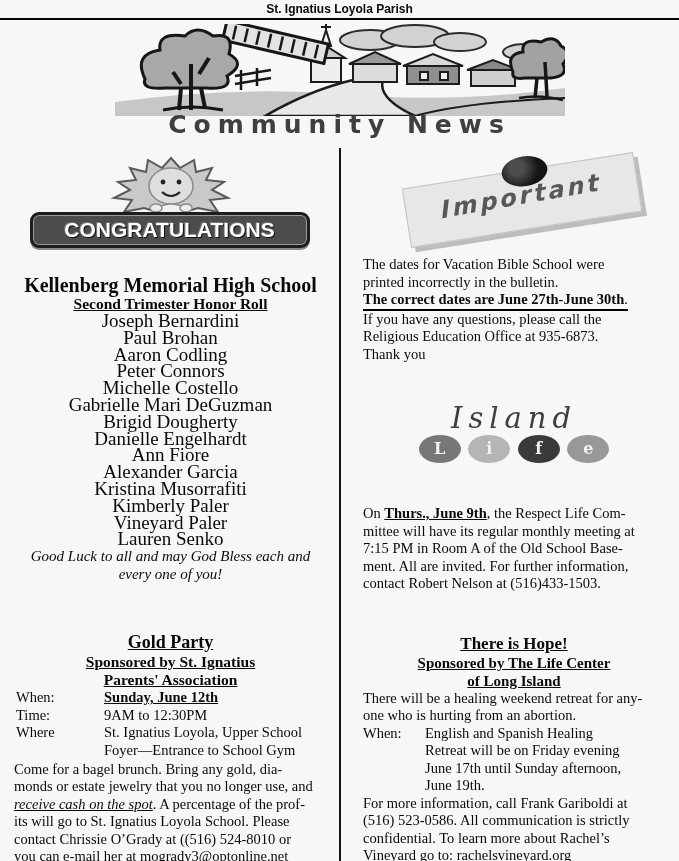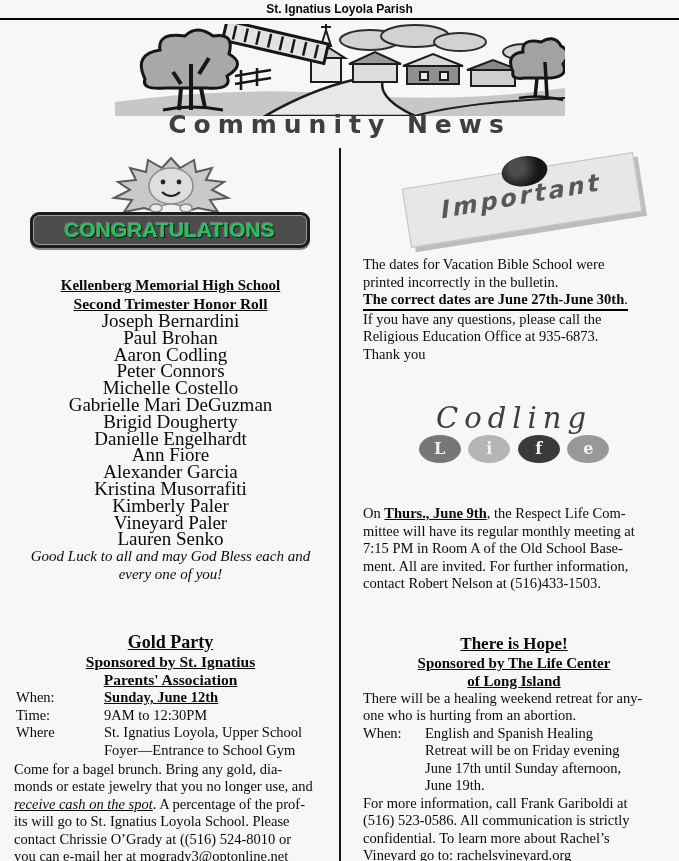--- a/index.html
+++ b/index.html
@@ -29,29 +29,29 @@
   .col-left{width:339px;box-sizing:border-box;padding:0 12px 0 14px;}
   .col-right{width:340px;box-sizing:border-box;border-left:2px solid #161616;padding:0 14px 0 22px;}
 
   
   .congrats{position:relative;width:282px;height:94px;margin:8px auto 0;}
   .congrats svg{position:absolute;left:76px;top:0;}
   .congrats-banner{
     position:absolute;left:0;bottom:2px;width:274px;height:30px;
     background:#4c4c4c;border:3px solid #1d1d1d;border-radius:9px;
     box-shadow:0 2px 0 #8a8a8a, inset 0 0 0 1px #9c9c9c;
-    color:#22c55e;font-family:"Liberation Sans", sans-serif;font-weight:bold;
+    color:#ffffff;font-family:"Liberation Sans", sans-serif;font-weight:bold;
     font-size:21px;line-height:29px;text-align:center;letter-spacing:0px;
     text-shadow:1px 1px 0 #111, -1px -1px 0 #777;
     margin-top:39px;
   }
 
   
   .honor{ text-align:center;margin-top:26px;}
-  .honor-title{font-size:15px;font-weight:bold;text-decoration:underline;line-height:19px;margin-top:24px;}
+  .honor-title{font-size:20px;font-weight:bold;line-height:19px;margin-top:24px;}
   .honor-sub{font-size:15.5px;font-weight:bold;text-decoration:underline;line-height:18px;}
   .honor-names{font-size:19px;}
   .honor-names div{line-height:16.8px;}
   .honor-close{font-style:italic;font-size:15px;}
   .honor-close div{line-height:17.5px;}
 
   
   .gold{margin-top:42px;}
   .gold-title{text-align:center;font-size:18px;font-weight:bold;text-decoration:underline;line-height:22px;margin-top:48px;}
   .gold-sp{text-align:center;font-size:15.5px;font-weight:bold;text-decoration:underline;line-height:18px;}
@@ -269,21 +269,21 @@
       <div class="bodytext important-body">
           <div><span><span>The dates for Vacation Bible School were</span></span></div>
           <div><span><span>printed incorrectly in the bulletin.</span></span></div>
           <div><span class="hr-under"><span class="b">The correct dates are June 27th-June 30th</span><span>.</span></span></div>
           <div><span><span>If you have any questions,  please call the</span></span></div>
           <div><span><span>Religious Education Office at 935-6873.</span></span></div>
           <div><span><span>Thank you</span></span></div>
         </div>
 
       <div class="respect">
-        <div class="respect-word">Codling</div>
+        <div class="respect-word">Island</div>
         <div class="life-row">
           <span class="life-oval" style="background: rgb(119, 119, 119);">L</span>
           <span class="life-oval" style="background: rgb(181, 181, 181);">i</span>
           <span class="life-oval" style="background: rgb(58, 58, 58);">f</span>
           <span class="life-oval" style="background: rgb(152, 152, 152);">e</span>
         </div>
       </div>
 
       <div class="bodytext respect-body">
           <div><span><span>On </span><span class="b u">Thurs.,  June 9th</span><span>,  the  Respect Life Com-</span></span></div>

